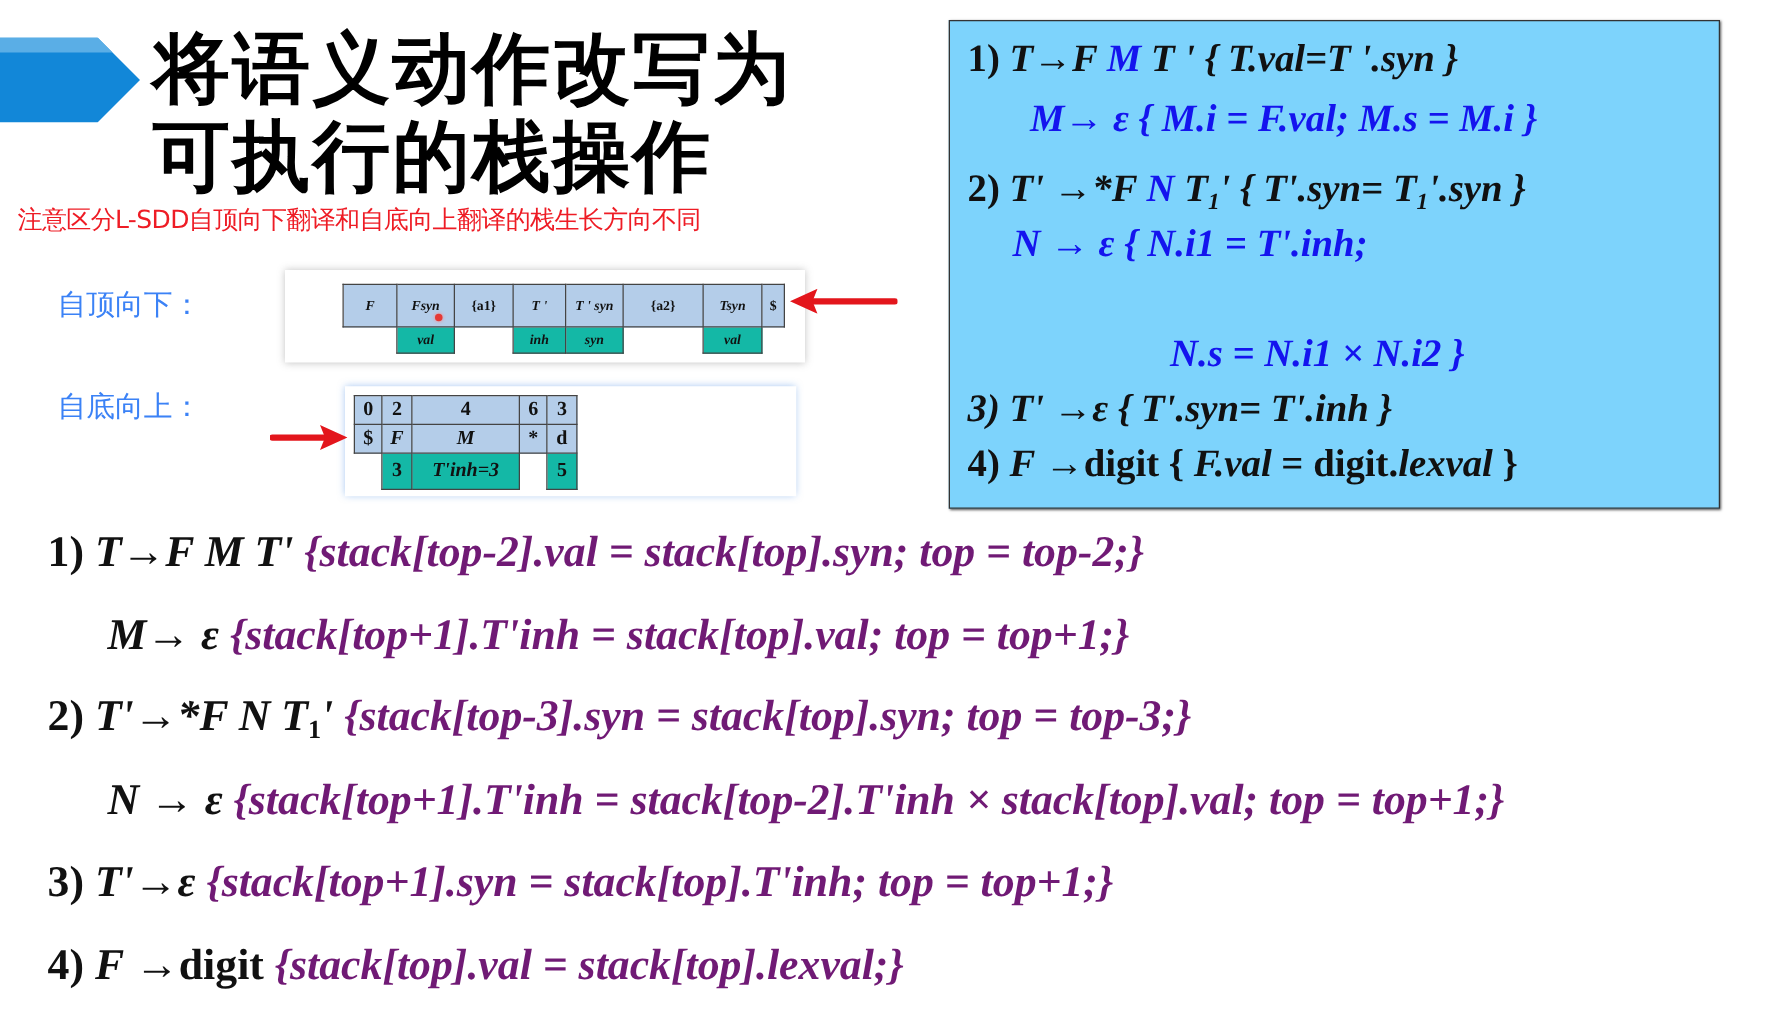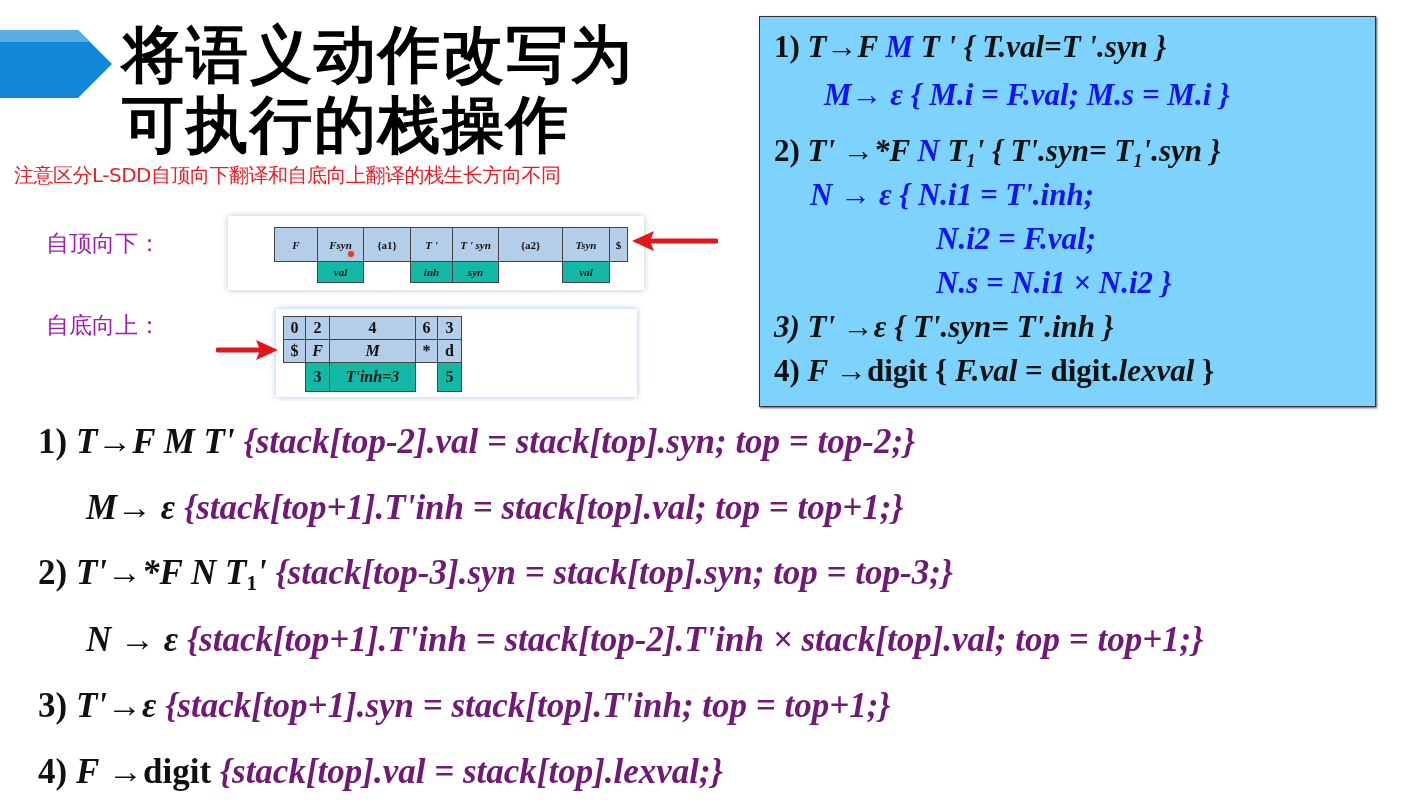--- a/index.html
+++ b/index.html
@@ -21,21 +21,21 @@
       color:#000; letter-spacing:2px;
     }
     .note {
       left:14px; top:162px;
       font-family:"DejaVu Sans", sans-serif;
       font-size:20px; color:#ee1c25; white-space:nowrap; z-index:5;
       letter-spacing:-0.5px;
     }
     .label-red {
       font-family:"DejaVu Sans", sans-serif;
-      font-size:23px; color:#a21caf; white-space:nowrap;
+      font-size:23px; color:#3b82f6; white-space:nowrap;
     }
 
     
     .panel {
       background:#fff;
       box-shadow:0 0 6px rgba(120,120,120,0.45);
     }
     .panel2 {
       background:#fff;
       box-shadow:0 0 6px rgba(90,150,230,0.55);
@@ -168,23 +168,20 @@
   </div>
   <div class="sdd-line blue" style="left:50px; top:60px;margin-left:14px;">
     <i>M→ ε { M.i = F.val; M.s = M.i }</i>
   </div>
   <div class="sdd-line" style="left:14px; top:116px;">
     <span>2) </span><i>T' →*F </i><i class="blue">N</i><i> T</i><sub><i>1</i></sub><i>' { T'.syn= T</i><sub><i>1</i></sub><i>'.syn }</i>
   </div>
   <div class="sdd-line blue" style="left:50px; top:160px;">
     <i>N → ε { N.i1 = T'.inh;</i>
   </div>
-  <div class="sdd-line blue" style="left:176px; top:204px;">
-    <i>N.i2 = F.val;</i>
-  </div>
   <div class="sdd-line blue" style="left:176px; top:248px;">
     <i>N.s = N.i1 × N.i2 }</i>
   </div>
   <div class="sdd-line" style="left:14px; top:292px;">
     <i>3) T' →ε { T'.syn= T'.inh }</i>
   </div>
   <div class="sdd-line" style="left:14px; top:336px;">
     <span>4) </span><i>F</i><span> →digit { </span><i>F.val</i><span> = digit.</span><i>lexval</i><span> }</span>
   </div>
 </div>

